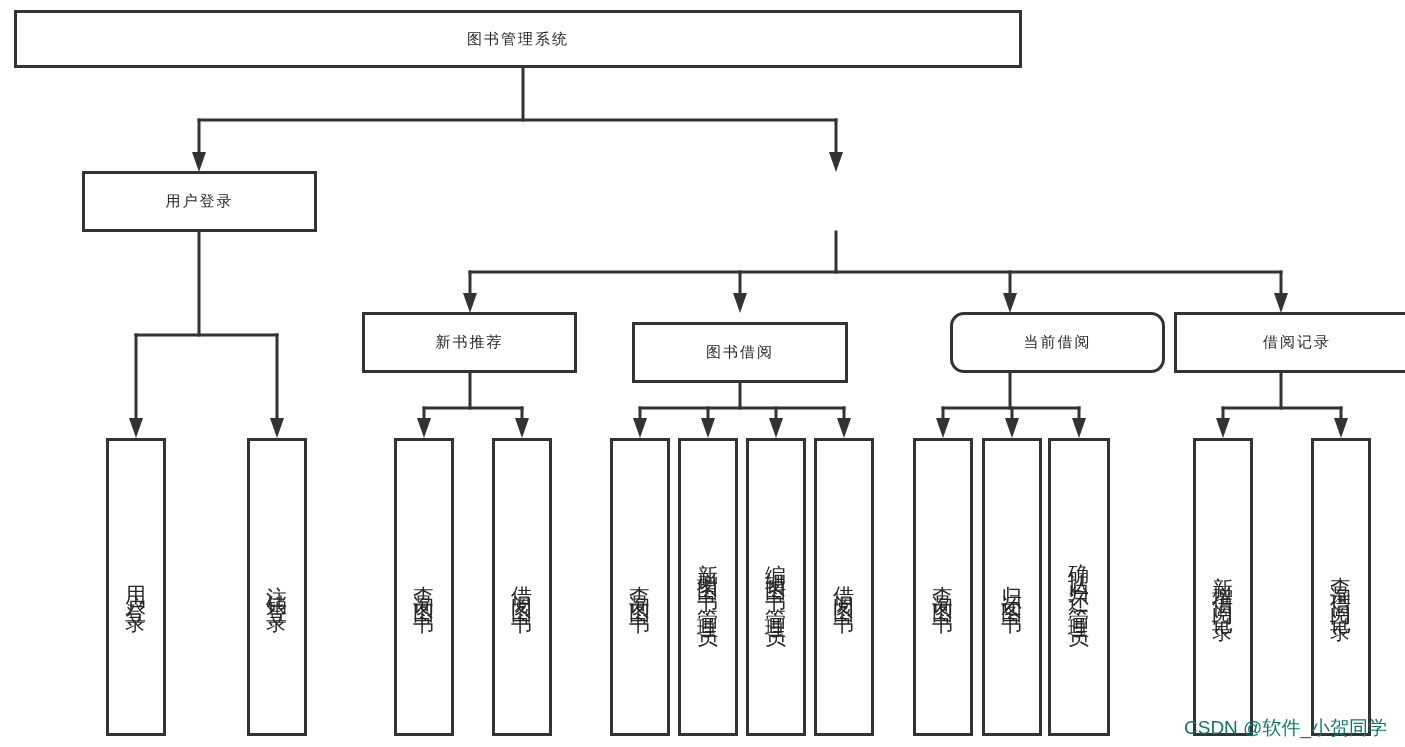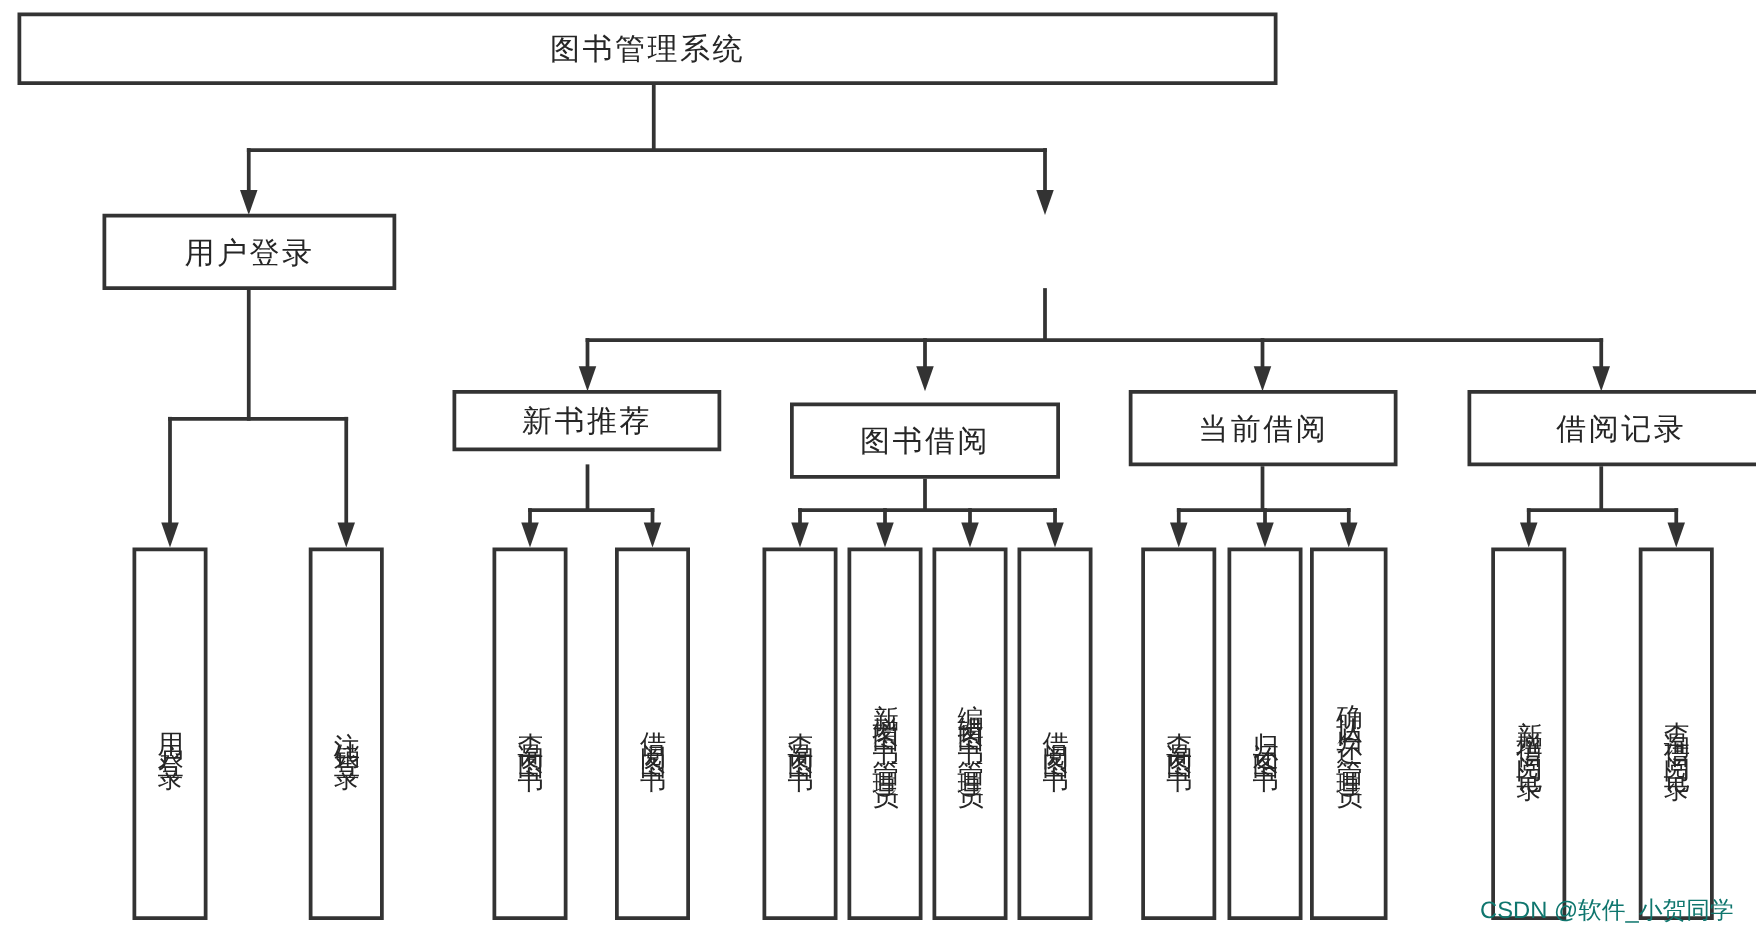--- a/index.html
+++ b/index.html
@@ -21,21 +21,21 @@
     box-sizing: border-box;
     background: #ffffff;
     border: 3px solid #333333;
     display: flex;
     align-items: center;
     justify-content: center;
     color: #262626;
     z-index: 1;
   }
   .node.h {
-    font-size: 24px;
+    font-size: 15px;
     letter-spacing: 2px;
     white-space: nowrap;
   }
   .node.leaf {
     writing-mode: vertical-rl;
     font-size: 21px;
     letter-spacing: 9px;
     line-height: 1;
     top: 438px;
     height: 298px;
@@ -123,23 +123,23 @@
       <path d="M1072 418 L1086 418 L1079 438 Z"></path>
       <path d="M1216 418 L1230 418 L1223 438 Z"></path>
       <path d="M1334 418 L1348 418 L1341 438 Z"></path>
     </g>
   </svg>
 
   <div class="node h" style="left:14px; top:10px; width:1008px; height:58px;">图书管理系统</div>
 
   <div class="node h" style="left:82px; top:171px; width:235px; height:61px;">用户登录</div>
 
-  <div class="node h" style="left:362px; top:312px; width:215px; height:49px;">新书推荐</div>
+  <div class="node h" style="left:362px; top:312px; width:215px; height:61px;">新书推荐</div>
   <div class="node h" style="left:632px; top:322px; width:216px; height:61px;">图书借阅</div>
-  <div class="node h" style="left:903px; top:312px; width:215px; height:61px;">当前借阅</div>
+  <div class="node h" style="left:950px; top:312px; width:215px; height:61px;border-radius:14px;">当前借阅</div>
   <div class="node h" style="left:1174px; top:312px; width:246px; height:61px;">借阅记录</div>
 
   <div class="node leaf" style="left:106px; width:60px;">用户登录</div>
   <div class="node leaf" style="left:247px; width:60px;">注销登录</div>
 
   <div class="node leaf" style="left:394px; width:60px;">查询图书</div>
   <div class="node leaf" style="left:492px; width:60px;">借阅图书</div>
 
   <div class="node leaf" style="left:610px; width:60px;">查询图书</div>
   <div class="node leaf" style="left:678px; width:60px;">新增图书（管理员）</div>

